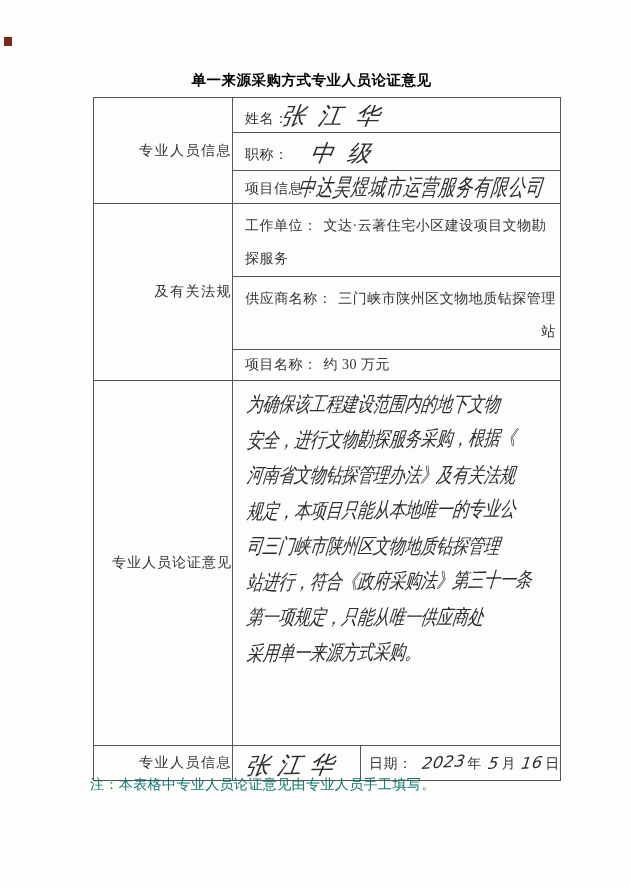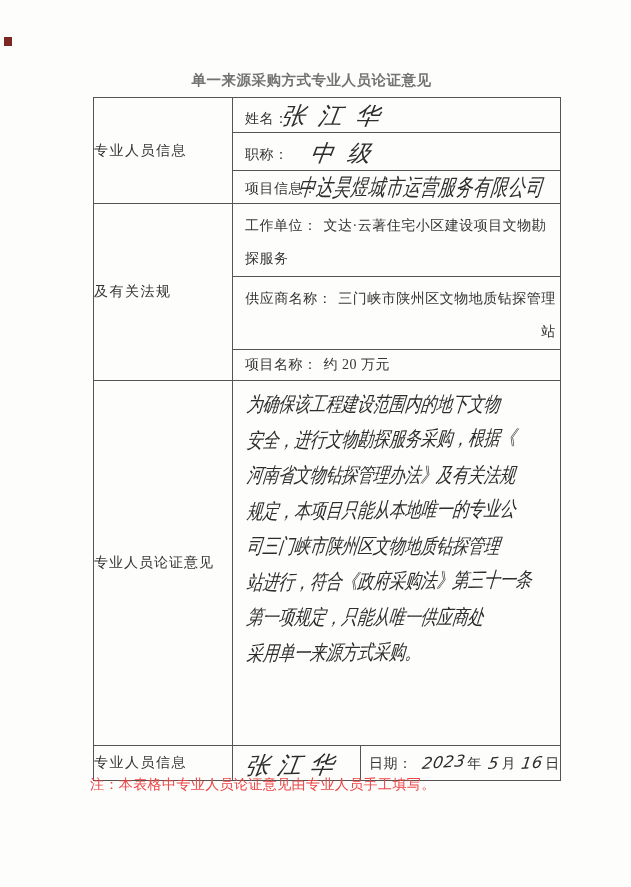--- a/index.html
+++ b/index.html
@@ -23,21 +23,21 @@
 
   .title {
     position: absolute;
     left: 93px; top: 71px;
     width: 437px;
     text-align: center;
     font-family: "Liberation Sans", "DejaVu Sans", sans-serif;
     font-weight: bold;
     font-size: 14.5px;
     letter-spacing: 0.5px;
-    color: #737373;
+    color: #000000;
   }
 
   table.form {
     position: absolute;
     left: 93px; top: 97px;
     border-collapse: collapse;
     table-layout: fixed;
   }
   col.c1 { width: 139px; }
   col.c2 { width: 128px; }
@@ -55,21 +55,21 @@
   tr.r1 { height: 35px; }
   tr.r2 { height: 38px; }
   tr.r3 { height: 33px; }
   tr.r4 { height: 66px; }
   tr.r5 { height: 68px; text-align: right; }
   tr.r6 { height: 31px; }
   tr.r7 { height: 365px; }
   tr.r8 { height: 35px; }
 
   td.lbl {
-    text-align: left;
+    text-align: right;
     letter-spacing: 1.5px;
   }
   td.lbl.opinion-lbl { letter-spacing: 1px; }
 
   td.content { padding: 1px 4px 1px 12px; }
   td.content.para { line-height: 33px; padding-top: 5px; vertical-align: top; }
   td.content .val { margin-left: 6px; }
 
   
   .hw {
@@ -108,21 +108,21 @@
   td.date-cell .unit { margin-left: 3px; }
   td.date-cell .hw-year { margin-left: 9px; }
   td.date-cell .hw-month { margin-left: 6px; }
   td.date-cell .hw-day { margin-left: 5px; }
 
   .footnote {
     position: absolute;
     left: 90px; top: 776px;
     font-size: 14px;
     letter-spacing: 0.4px;
-    color: #ef4444;
+    color: #0f766e;
   }
 </style>
 </head>
 <body>
 
 <div class="page">
 
   <div class="stamp" style="background:#7c2822;" title="#7c2822"></div>
 
   <div class="title">单一来源采购方式专业人员论证意见</div>
@@ -157,21 +157,21 @@
           <span>工作单位：</span><span class="val">文达·云著住宅小区建设项目文物勘探服务</span>
         </td>
       </tr>
       <tr class="r5">
         <td class="content para" colspan="2">
           <span>供应商名称：</span><span class="val">三门峡市陕州区文物地质钻探管理站</span>
         </td>
       </tr>
       <tr class="r6">
         <td class="content" colspan="2">
-          <span>项目名称：</span><span class="val">约 20 万元</span>
+          <span>项目名称：</span><span class="val">约 30 万元</span>
         </td>
       </tr>
 
       <tr class="r7">
         <td class="lbl opinion-lbl">专业人员论证意见</td>
         <td class="opinion-cell" colspan="2">
           <div class="op-line">为确保该工程建设范围内的地下文物</div>
           <div class="op-line">安全，进行文物勘探服务采购，根据《</div>
           <div class="op-line">河南省文物钻探管理办法》及有关法规</div>
           <div class="op-line">规定，本项目只能从本地唯一的专业公</div>

